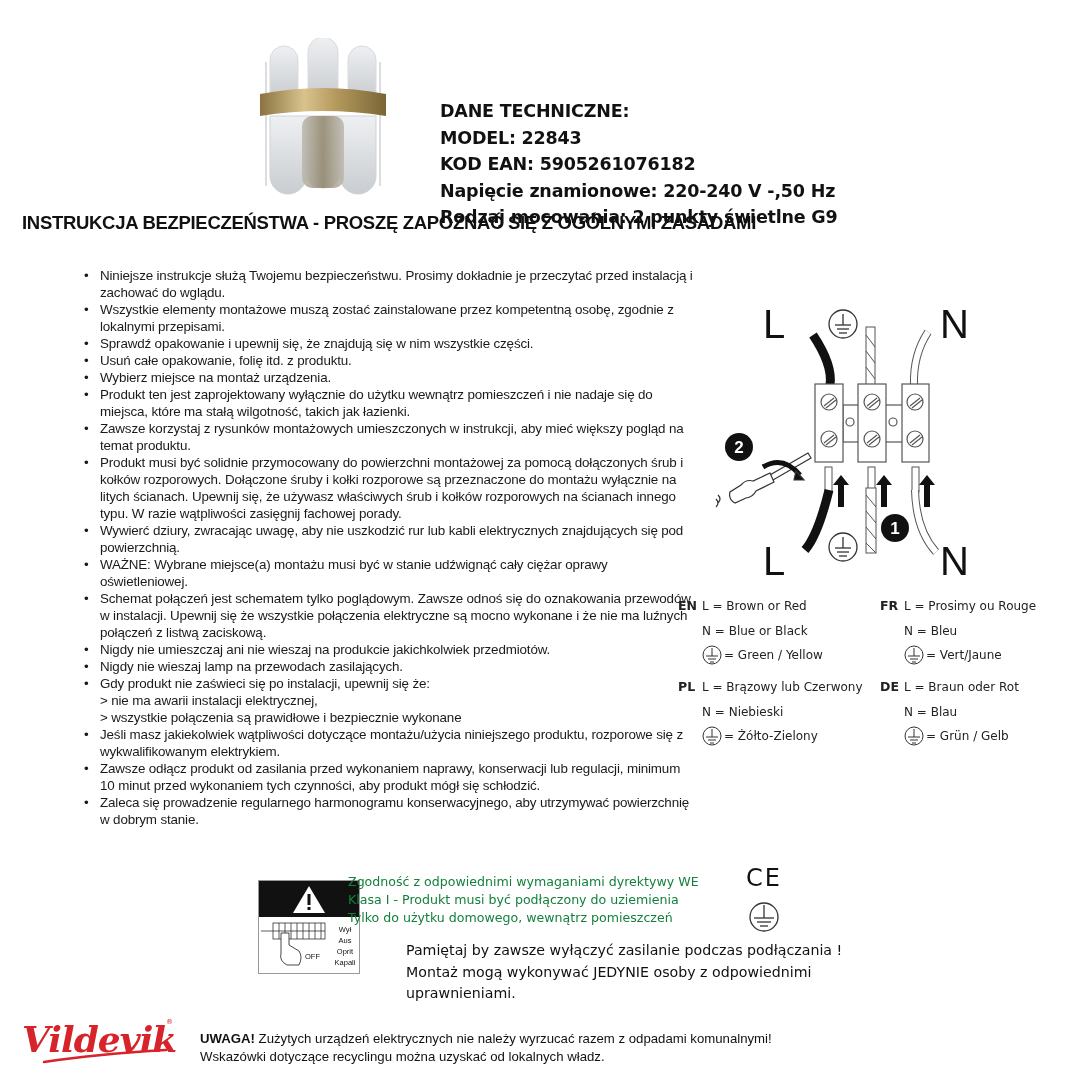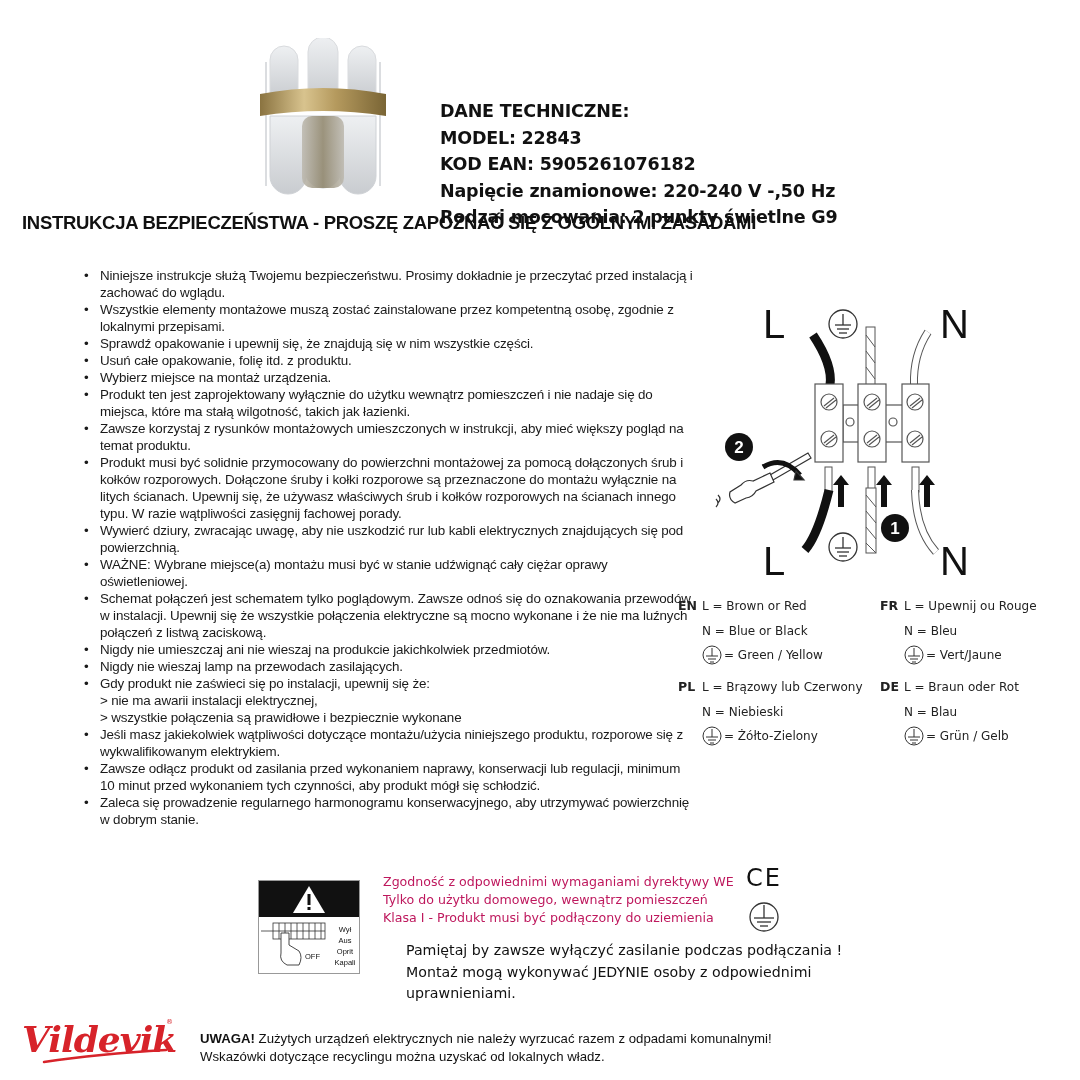--- a/index.html
+++ b/index.html
@@ -32,22 +32,22 @@
   
   #legend { left: 678px; top: 598px; width: 380px; height: 160px;
             font-family: "DejaVu Sans", sans-serif; font-size: 12px; color: #222; }
   .lg { position: absolute; width: 200px; }
   .lg .code { position: absolute; left: 0; top: 0; font-weight: bold; font-size: 12.5px; }
   .lg .row { position: absolute; left: 24px; white-space: nowrap; }
   .lg .gnd { display: inline-block; width: 20px; height: 20px; vertical-align: middle; margin-right: 2px; }
 
   
   #warn-box { left: 258px; top: 880px; width: 100px; height: 92px; border: 1px solid #999; background: #fff; }
-  #warn-text { left: 383px; top: 873px; font-family: "DejaVu Sans", sans-serif; font-size: 12.6px;
-               line-height: 18px; color: #be185d; white-space: nowrap; }
+  #warn-text { left: 348px; top: 873px; font-family: "DejaVu Sans", sans-serif; font-size: 12.6px;
+               line-height: 18px; color: #15803d; white-space: nowrap; }
   #warn-big { left: 362px; top: 940px; font-family: "DejaVu Sans", sans-serif; font-size: 14.2px;
               line-height: 21.5px; color: #111; white-space: nowrap; margin-left: 44px; }
   #ce-mark { left: 746px; top: 864px; font-family: "DejaVu Sans", sans-serif; font-size: 24px; font-weight: normal; color: #111; letter-spacing: 2px; }
   #ground-mark { left: 748px; top: 901px; width: 32px; height: 32px; }
 
   
   #logo { left: 18px; top: 1010px; width: 160px; height: 58px; }
 
   
   #footer { left: 200px; top: 1030px; width: 730px; font-family: "Liberation Sans", sans-serif;
@@ -209,21 +209,21 @@
     <span class="row" style="top:47px"><svg class="gnd" viewBox="0 0 20 20">
           <circle cx="10" cy="10" r="9" fill="none" stroke="#333"></circle>
           <line x1="10" y1="3" x2="10" y2="11" stroke="#333"></line>
           <line x1="4" y1="11" x2="16" y2="11" stroke="#333"></line>
           <line x1="6" y1="14" x2="14" y2="14" stroke="#333"></line>
           <line x1="8" y1="17" x2="12" y2="17" stroke="#333"></line>
         </svg><span>= Green / Yellow</span></span>
   </div>
   <div class="lg" style="left:202px;top:0;">
     <span class="code">FR</span>
-    <span class="row" style="top:1px">L = Upewnij ou Rouge</span>
+    <span class="row" style="top:1px">L = Prosimy ou Rouge</span>
     <span class="row" style="top:26px">N = Bleu</span>
     <span class="row" style="top:47px"><svg class="gnd" viewBox="0 0 20 20">
           <circle cx="10" cy="10" r="9" fill="none" stroke="#333"></circle>
           <line x1="10" y1="3" x2="10" y2="11" stroke="#333"></line>
           <line x1="4" y1="11" x2="16" y2="11" stroke="#333"></line>
           <line x1="6" y1="14" x2="14" y2="14" stroke="#333"></line>
           <line x1="8" y1="17" x2="12" y2="17" stroke="#333"></line>
         </svg><span>= Vert/Jaune</span></span>
   </div>
   <div class="lg" style="left:0;top:81px;">
@@ -266,22 +266,22 @@
   </g>
   <text x="46" y="78" font-size="7.5" fill="#111">OFF</text>
   <text x="86" y="51" font-size="7.5" fill="#111" text-anchor="middle">Wył</text>
   <text x="86" y="62" font-size="7.5" fill="#111" text-anchor="middle">Aus</text>
   <text x="86" y="73" font-size="7.5" fill="#111" text-anchor="middle">Oprit</text>
   <text x="86" y="84" font-size="7.5" fill="#111" text-anchor="middle">Kapali</text>
 </svg>
 
 <div id="warn-text" class="abs">
   <div>Zgodność z odpowiednimi wymaganiami dyrektywy WE</div>
+  <div>Klasa I - Produkt musi być podłączony do uziemienia</div>
   <div>Tylko do użytku domowego, wewnątrz pomieszczeń</div>
-  <div>Klasa I - Produkt musi być podłączony do uziemienia</div>
 </div>
 <div id="ce-mark" class="abs">CE</div>
 <svg id="ground-mark" class="abs" viewBox="0 0 32 32">
   <circle cx="16" cy="16" r="14" fill="none" stroke="#333" stroke-width="1.3"></circle>
   <line x1="16" y1="4" x2="16" y2="17" stroke="#333" stroke-width="1.3"></line>
   <line x1="6" y1="17" x2="26" y2="17" stroke="#333" stroke-width="1.3"></line>
   <line x1="9" y1="21" x2="23" y2="21" stroke="#333" stroke-width="1.3"></line>
   <line x1="12" y1="25" x2="20" y2="25" stroke="#333" stroke-width="1.3"></line>
 </svg>
 

